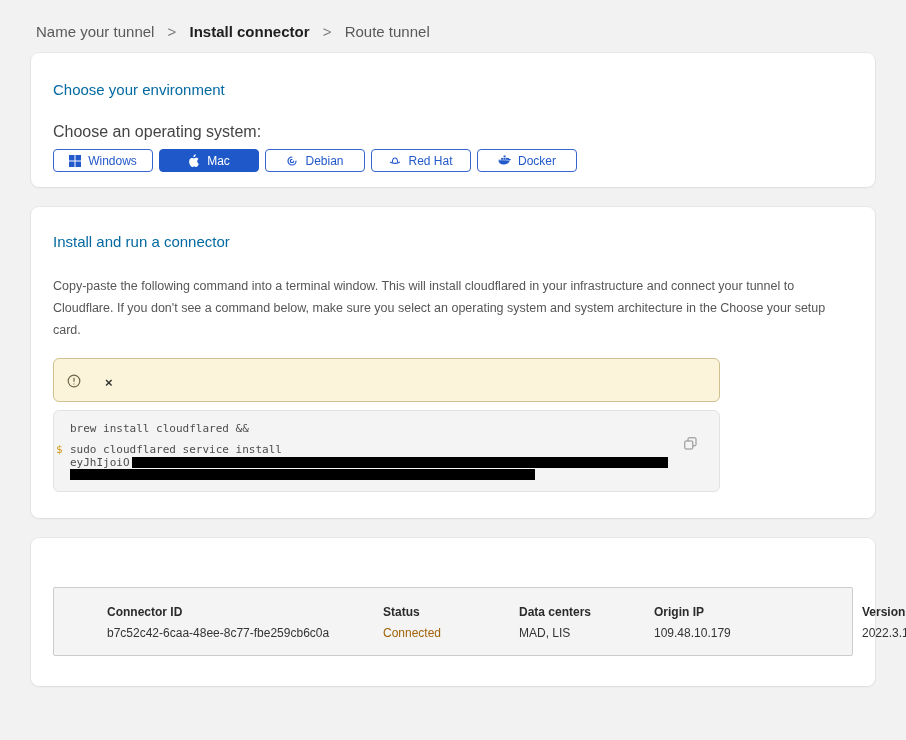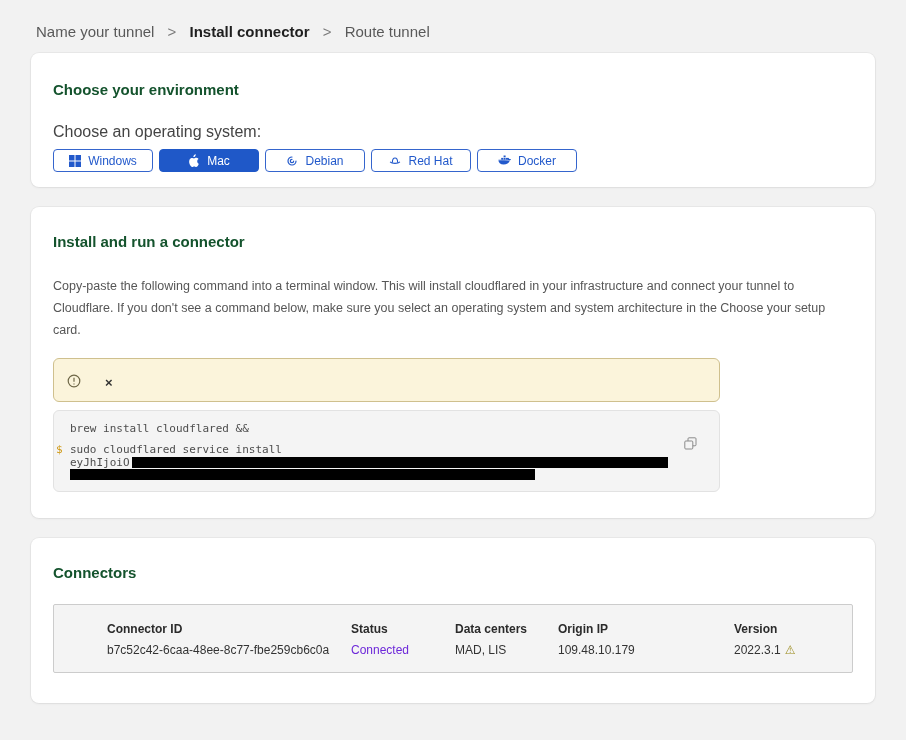--- a/index.html
+++ b/index.html
@@ -18,21 +18,21 @@
   .breadcrumb .sep { margin: 0 9px; color: #7a7a7a; }
 
   
   .card {
     background: #ffffff;
     border-radius: 8px;
     box-shadow: 0 0 0 1px rgba(0,0,0,0.04), 0 1px 3px rgba(0,0,0,0.05);
     margin-bottom: 20px;
     padding: 26px 22px 24px 22px;
   }
-  .card h2 { font-size: 15px; font-weight: bold; color: #14532d; }
+  .card h2 { font-size: 15px; font-weight: normal; color: #0369a1; }
 
   
   .env-card { height: 134px; padding-top: 28px; }
   .os-label { font-size: 16px; color: #444; margin: 25px 0 8px 0; }
   .os-buttons { display: flex; gap: 6px; }
   .os-btn {
     width: 100px; height: 23px;
     display: flex; align-items: center; justify-content: center; gap: 7px;
     background: #ffffff;
     border: 1px solid #3565cd;
@@ -98,24 +98,24 @@
   .connectors-card { padding-bottom: 30px; }
   .conn-table {
     margin-top: 23px;
     width: 800px;
     background: #f4f4f4;
     border: 1px solid #cccccc;
     border-radius: 2px;
     padding: 17px 0 15px 53px;
     font-size: 12px;
   }
-  .conn-row { display: grid; grid-template-columns: 244px 104px 103px 176px 1fr; }
+  .conn-row { display: grid; grid-template-columns: 244px 104px 103px 176px 1fr; gap: 32px; }
   .conn-row.head { font-weight: bold; color: #2b2b2b; margin-bottom: 7px; }
   .conn-row.values { color: #333; }
-  .status-connected { color: #6d28d9; }
+  .status-connected { color: #a16207; }
   .warn-triangle { color: #9b8b1d; font-size: 12px; margin-left: 4px; }
 </style>
 </head>
 <body>
 
 <div class="page">
 
   <nav class="breadcrumb">
     <span class="crumb">Name your tunnel</span>
     <span class="sep">&gt;</span>
@@ -219,21 +219,20 @@
       <button class="copy-btn">
         <svg width="13" height="13" viewBox="0 0 13 13" fill="none" stroke="#8a8a8a" stroke-width="1">
             <rect x="4" y="0.8" width="8" height="8" rx="1"></rect>
             <rect x="0.8" y="4" width="8" height="8" rx="1" fill="#f4f4f4"></rect>
           </svg>
       </button>
     </div>
   </section>
 
   <section class="card connectors-card">
-    <h2>Connectors</h2>
     <div class="conn-table">
       <div class="conn-row head">
         <span>Connector ID</span>
         <span>Status</span>
         <span>Data centers</span>
         <span>Origin IP</span>
         <span>Version</span>
       </div>
       <div class="conn-row values">
         <span>b7c52c42-6caa-48ee-8c77-fbe259cb6c0a</span>

